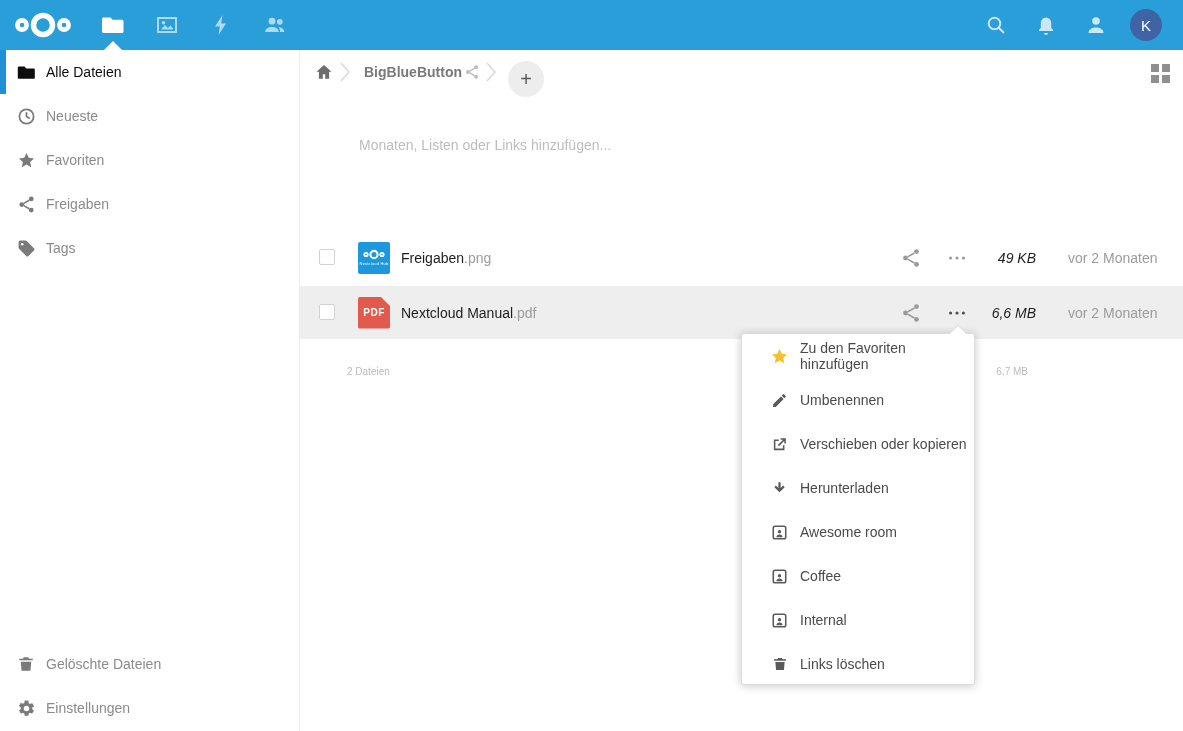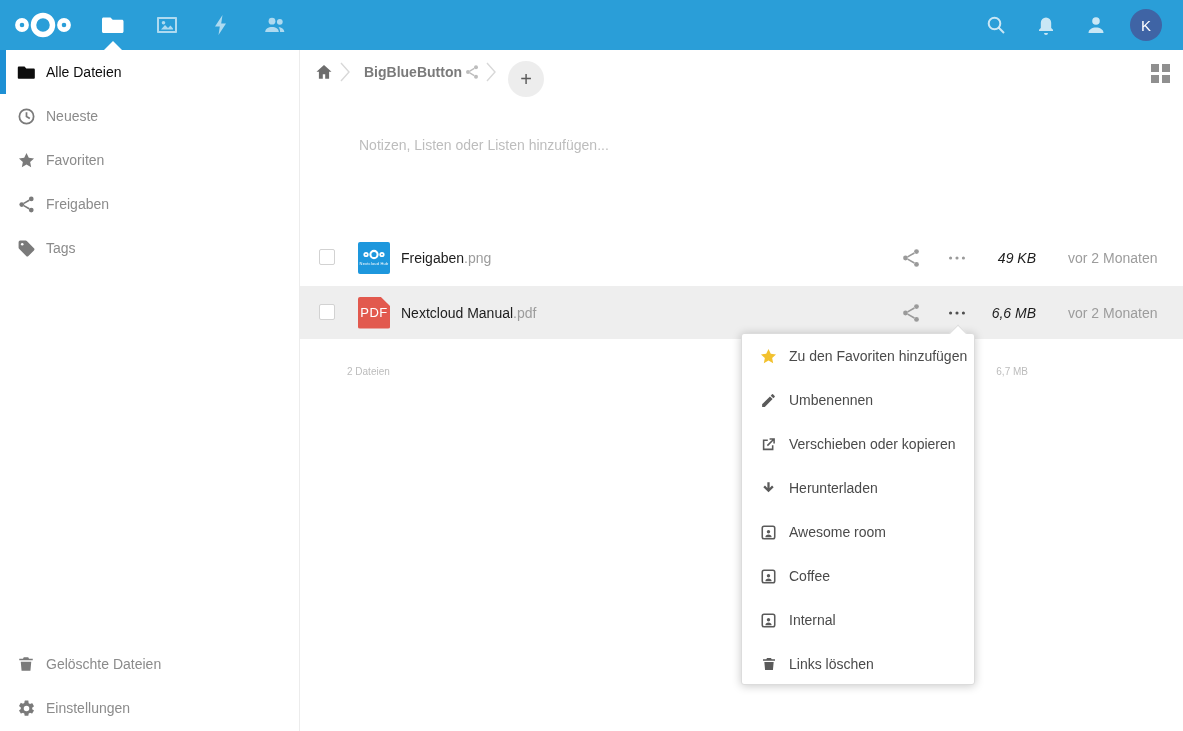--- a/index.html
+++ b/index.html
@@ -72,39 +72,39 @@
 
   .frow{position:absolute;left:0;right:0;font-size:14px;cursor:pointer;}
   .row0{top:179px;height:57px;}
   .row1{top:236px;height:53px;background:var(--row-highlight);}
   .frow .checkbox{left:19px;top:50%;margin-top:-9px;border-color:#d2d2d2;}
   .thumb{position:absolute;left:58px;top:50%;margin-top:-16px;width:32px;height:32px;border-radius:2px;}
   .thumb-png{background:var(--thumb-blue);display:flex;flex-direction:column;align-items:center;justify-content:center;gap:1px;}
   .thumb-png .mini-label{font-size:4px;color:#fff;letter-spacing:.2px;}
   .thumb-pdf{background:var(--pdf-red);clip-path:polygon(0 0,70% 0,100% 30%,100% 100%,0 100%);
     display:flex;align-items:center;justify-content:center;}
-  .thumb-pdf span{color:#fff;font-size:13px;font-weight:normal;letter-spacing:.5px;}
+  .thumb-pdf span{color:#fff;font-size:10px;font-weight:bold;letter-spacing:.5px;}
   .fname{position:absolute;left:101px;top:50%;transform:translateY(-50%);color:var(--text-dark);white-space:nowrap;}
   .fext{color:var(--text-gray);}
   .row-share{position:absolute;left:600px;top:50%;margin-top:-11px;width:22px;height:22px;color:#9a9a9a;}
   .row-dots{position:absolute;left:646px;top:50%;margin-top:-11px;width:22px;height:22px;color:#9a9a9a;}
   .row1 .row-dots{color:#4f4f4f;}
   .cell-size{position:absolute;right:147px;top:50%;transform:translateY(-50%);color:var(--text-dark);font-style:italic;}
   .cell-date{position:absolute;left:768px;top:50%;transform:translateY(-50%);color:var(--text-gray);}
 
   .summary{position:absolute;left:0;right:8px;top:289px;height:64px;font-size:10px;color:var(--text-light);}
   .sum-count{position:absolute;left:47px;top:50%;transform:translateY(-50%);}
   .sum-size{position:absolute;right:147px;top:50%;transform:translateY(-50%);}
 
   
   .ctx-menu{position:absolute;left:441px;top:283px;width:234px;height:352px;background:#fff;
     border:1px solid #dcdcdc;border-radius:3px;box-shadow:0 1px 10px rgba(0,0,0,.22);z-index:20;}
   .ctx-arrow{position:absolute;top:-7px;left:210px;width:12px;height:12px;background:#fff;
     border-left:1px solid #dcdcdc;border-top:1px solid #dcdcdc;transform:rotate(45deg);}
-  .ctx-item{height:44px;display:flex;align-items:center;padding-left:17px;font-size:14px;color:var(--menu-text);cursor:pointer;}
+  .ctx-item{height:44px;display:flex;align-items:center;padding-left:28px;font-size:14px;color:var(--menu-text);cursor:pointer;}
   .ctx-item .micon{width:19px;height:19px;margin-right:11px;color:#5a5a5a;flex:0 0 19px;display:flex;align-items:center;justify-content:center;}
   .micon.star{color:var(--star-yellow);font-size:19px;line-height:19px;}
   svg{display:block;}
 </style>
 </head>
 <body>
 
 <div id="app">
 
   <div class="topbar">
@@ -260,21 +260,21 @@
       <span>+</span>
     </button>
 
     <div class="view-toggle">
       <span></span>
         <span></span>
         <span></span>
         <span></span>
     </div>
 
-    <div class="notes">Notizen, Listen oder Listen hinzufügen...</div>
+    <div class="notes">Monaten, Listen oder Links hinzufügen...</div>
 
 
     <div class="frow row0">
       <span class="checkbox"></span>
       <span class="thumb thumb-png">
         <svg viewBox="0 0 58 28" width="22" height="11">
             <circle cx="29" cy="14" r="9.5" fill="none" stroke="#fff" stroke-width="5.5"></circle>
             <circle cx="8" cy="14" r="4.6" fill="none" stroke="#fff" stroke-width="4.6"></circle>
             <circle cx="50" cy="14" r="4.6" fill="none" stroke="#fff" stroke-width="4.6"></circle>
           </svg>

